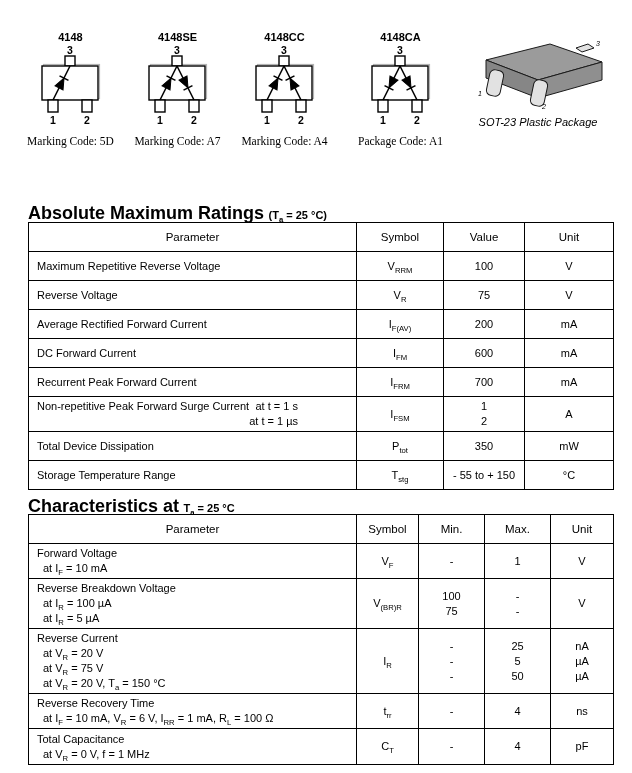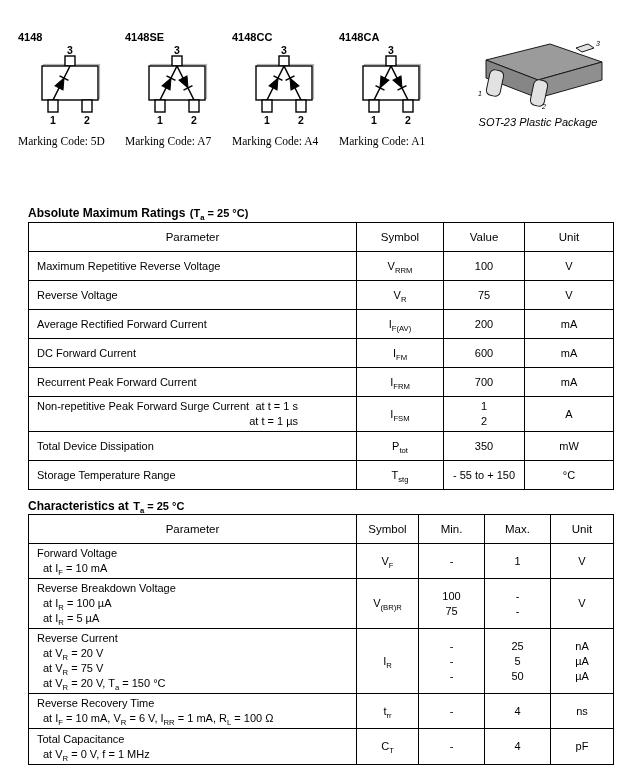--- a/index.html
+++ b/index.html
@@ -1,39 +1,39 @@
 <!DOCTYPE html>
 <html><head>
 <meta charset="utf-8">
 <style>
   html,body{margin:0;padding:0;background:#fff;}
   .page{position:relative;width:632px;height:773px;background:#fff;color:#000;
         font-family:"Liberation Sans",sans-serif;overflow:hidden;}
 
   
-  .device{position:absolute;top:30px;width:105px;}
+  .device{position:absolute;top:30px;width:105px;text-align:center;}
   .dev-name{font-size:11px;font-weight:bold;height:14px;line-height:14px;}
   .dev-svg{display:block;margin:0 auto;}
   .dev-marking{font-family:Liberation Serif, serif;font-size:11.5px;margin-top:7px;white-space:nowrap;}
   .shadow{fill:none;stroke:#b3b3b3;stroke-width:1.2;}
   .dbody,.pin{fill:#fff;stroke:#000;stroke-width:1.4;}
   .wire{stroke:#000;stroke-width:1.5;fill:none;}
   .diode polygon{fill:#000;stroke:#000;}
   .plabel{font-size:10.5px;font-weight:bold;text-anchor:middle;
           font-family:"Liberation Sans",sans-serif;fill:#000;}
 
   
   .pkg{position:absolute;left:452px;top:36px;width:172px;text-align:center;font-style:italic;}
   .pkg-caption{font-size:11px;margin-top:2px;}
   .pkg-outline{stroke:#1a1a1a;stroke-width:1;}
   .pkg-lbl{font-size:7px;fill:#000;font-family:"Liberation Sans",sans-serif;}
 
   
   .section-title{position:absolute;left:28px;font-weight:bold;white-space:nowrap;}
-  .title-main{font-size:12px;}
+  .title-main{font-size:18px;}
   .title-cond{font-size:11px;}
 
   
   table.tbl{position:absolute;left:28px;width:585px;border-collapse:collapse;
             table-layout:fixed;font-size:11px;border:1.5px solid #000;}
   .tbl th,.tbl td{border:1px solid #000;padding:0;}
   .tbl th{font-weight:normal;font-size:11.5px;}
   td.param{text-align:left;vertical-align:middle;padding:2px 3px 2px 8px;line-height:15px;}
   td.c{text-align:center;vertical-align:middle;line-height:15px;}
   .conds div{padding-left:6px;}
@@ -111,21 +111,21 @@
           <line class="wire" x1="5.5" y1="-5" x2="5.5" y2="5"></line>
       </g>
       <g class="diode" transform="translate(60.5,39) rotate(-117)">
         <polygon points="-5.5,-4.5 -5.5,4.5 5.5,0"></polygon>
           <line class="wire" x1="5.5" y1="-5" x2="5.5" y2="5"></line>
       </g>
     </svg>
     <div class="dev-marking">Marking Code: A4</div>
   </div>
 
-  <div class="device" style="left:339px">
+  <div class="device" style="left:348px">
     <div class="dev-name">4148CA</div>
     <svg class="dev-svg" width="105" height="84" viewBox="0 0 105 84">
       <rect class="shadow" x="25.5" y="20.5" width="56" height="34"></rect>
       <rect class="pin" x="47" y="12" width="10" height="10"></rect>
       <rect class="dbody" x="24" y="22" width="56" height="34"></rect>
       <rect class="pin" x="30" y="56" width="10" height="12"></rect>
       <rect class="pin" x="64" y="56" width="10" height="12"></rect>
       <text class="plabel" x="52" y="9.5">3</text>
       <text class="plabel" x="35" y="80">1</text>
       <text class="plabel" x="69" y="80">2</text>
@@ -133,21 +133,21 @@
       <line class="wire" x1="52" y1="22" x2="69" y2="56"></line>
       <g class="diode" transform="translate(43.5,39) rotate(117)">
         <polygon points="-5.5,-4.5 -5.5,4.5 5.5,0"></polygon>
           <line class="wire" x1="5.5" y1="-5" x2="5.5" y2="5"></line>
       </g>
       <g class="diode" transform="translate(60.5,39) rotate(63)">
         <polygon points="-5.5,-4.5 -5.5,4.5 5.5,0"></polygon>
           <line class="wire" x1="5.5" y1="-5" x2="5.5" y2="5"></line>
       </g>
     </svg>
-    <div class="dev-marking">Marking Code: A1</div>
+    <div class="dev-marking">Package Code: A1</div>
   </div>
 
   <div class="pkg">
     <svg width="160" height="74" viewBox="0 0 160 74">
       <polygon class="pkg-outline" points="118,12 130,8 136,12 124,16" fill="#e2e2e2"></polygon>
       <polygon class="pkg-outline" points="28,24 92,8 144,26 80,44" fill="#9b9b9b"></polygon>
       <polygon class="pkg-outline" points="28,24 80,44 80,62 28,42" fill="#868686"></polygon>
       <polygon class="pkg-outline" points="80,44 144,26 144,44 80,62" fill="#8f8f8f"></polygon>
       <rect class="pkg-outline" x="30" y="34" width="14" height="26" rx="5" transform="rotate(12 37 47)" fill="#e2e2e2"></rect>
       <rect class="pkg-outline" x="74" y="44" width="14" height="26" rx="5" transform="rotate(12 81 57)" fill="#e2e2e2"></rect>

